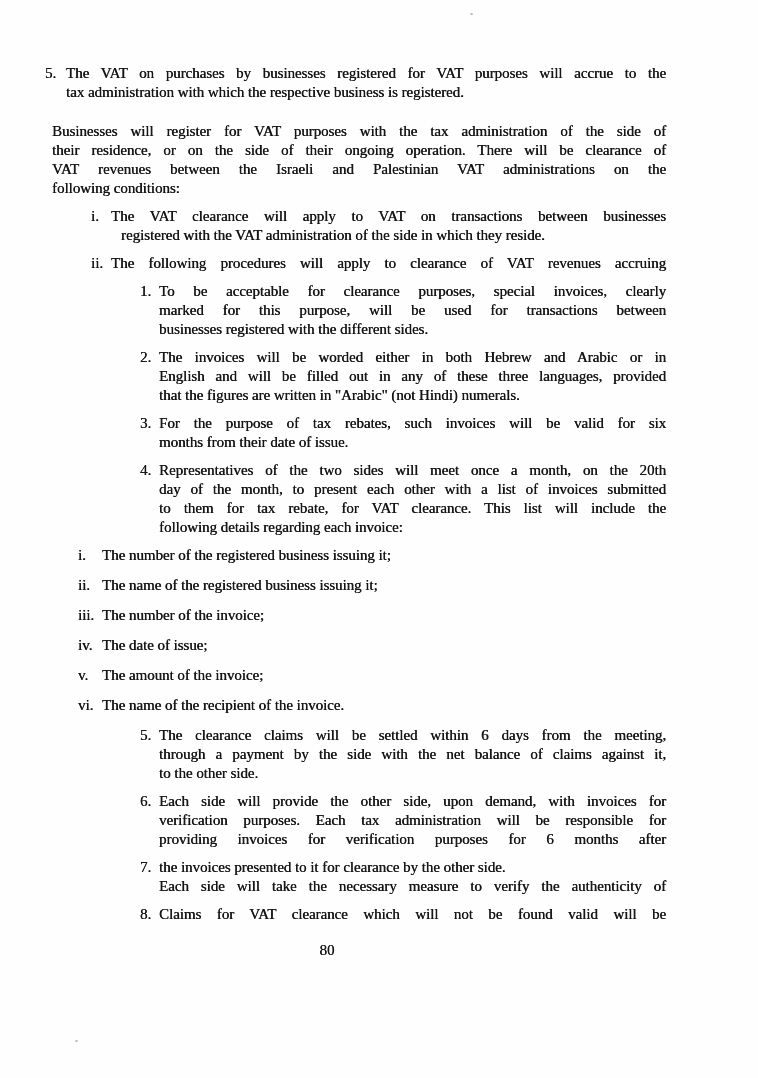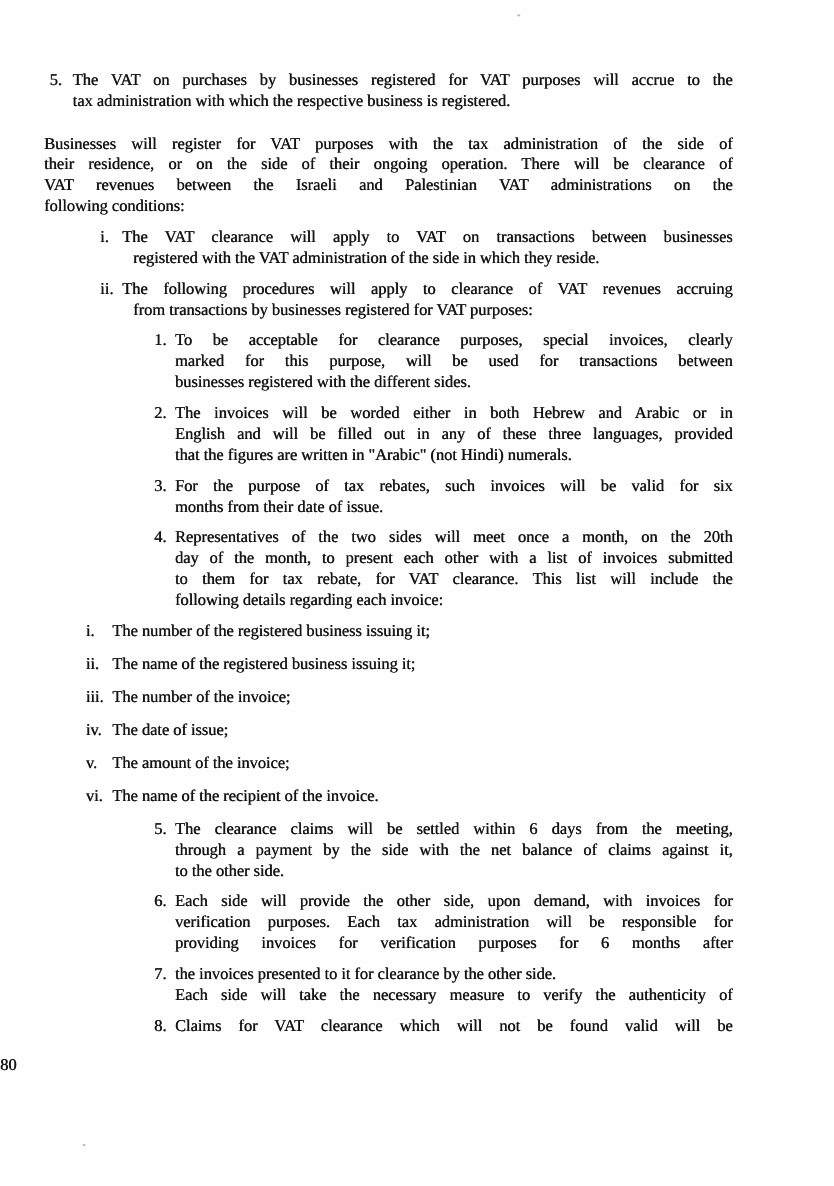--- a/index.html
+++ b/index.html
@@ -27,21 +27,21 @@
   }
   .block {
     position: relative;
     margin-bottom: 9px;
     padding-right: 92px;
   }
   .block.gap-lg { margin-bottom: 20px; }
   .marker { position: absolute; top: 0; }
   .l0   { padding-left: 66px; }
   .l0 > .marker { left: 45px; }
-  .para { padding-left: 40px; font-family: Liberation Serif, serif; }
+  .para { padding-left: 52px; font-family: Liberation Serif, serif; }
   .l1   { padding-left: 111px; }
   .l1 > .marker { left: 91px; }
   .l1 .line + .line { margin-left: 10px; }
   .l2   { padding-left: 159px; }
   .l2 > .marker { left: 140px; }
   .l2 .line + .line { margin-left: 0; }
   .l3   { padding-left: 78px; margin-bottom: 11px; }
   .rmarker { display: inline-block; width: 24px; }
   .line {
     text-align: justify;
@@ -49,20 +49,21 @@
     hyphens: none;
     letter-spacing: -0.05px;
   }
   .line.last {
     text-align: justify;
     text-align-last: left;
   }
   .pageno {
     margin-top: 17px;
     padding-right: 104px;
+    text-align: center;
   }
   .speck {
     position: absolute;
     background: #bdbdbd;
     border-radius: 50%;
   }
 </style>
 </head>
 <body>
 
@@ -87,21 +88,20 @@
         <span class="marker">i.</span>
         <div class="lines">
           <div class="line">The VAT clearance will apply to VAT on transactions between businesses</div>
           <div class="line last">registered with the VAT administration of the side in which they reside.</div>
         </div>
       </div>
       <div class="block l1">
         <span class="marker">ii.</span>
         <div class="lines">
           <div class="line">The following procedures will apply to clearance of VAT revenues accruing</div>
-          <div class="line last">from transactions by businesses registered for VAT purposes:</div>
         </div>
       </div>
       <div class="block l2">
         <span class="marker">1.</span>
         <div class="lines">
           <div class="line">To be acceptable for clearance purposes, special invoices, clearly</div>
           <div class="line">marked for this purpose, will be used for transactions between</div>
           <div class="line last">businesses registered with the different sides.</div>
         </div>
       </div>

